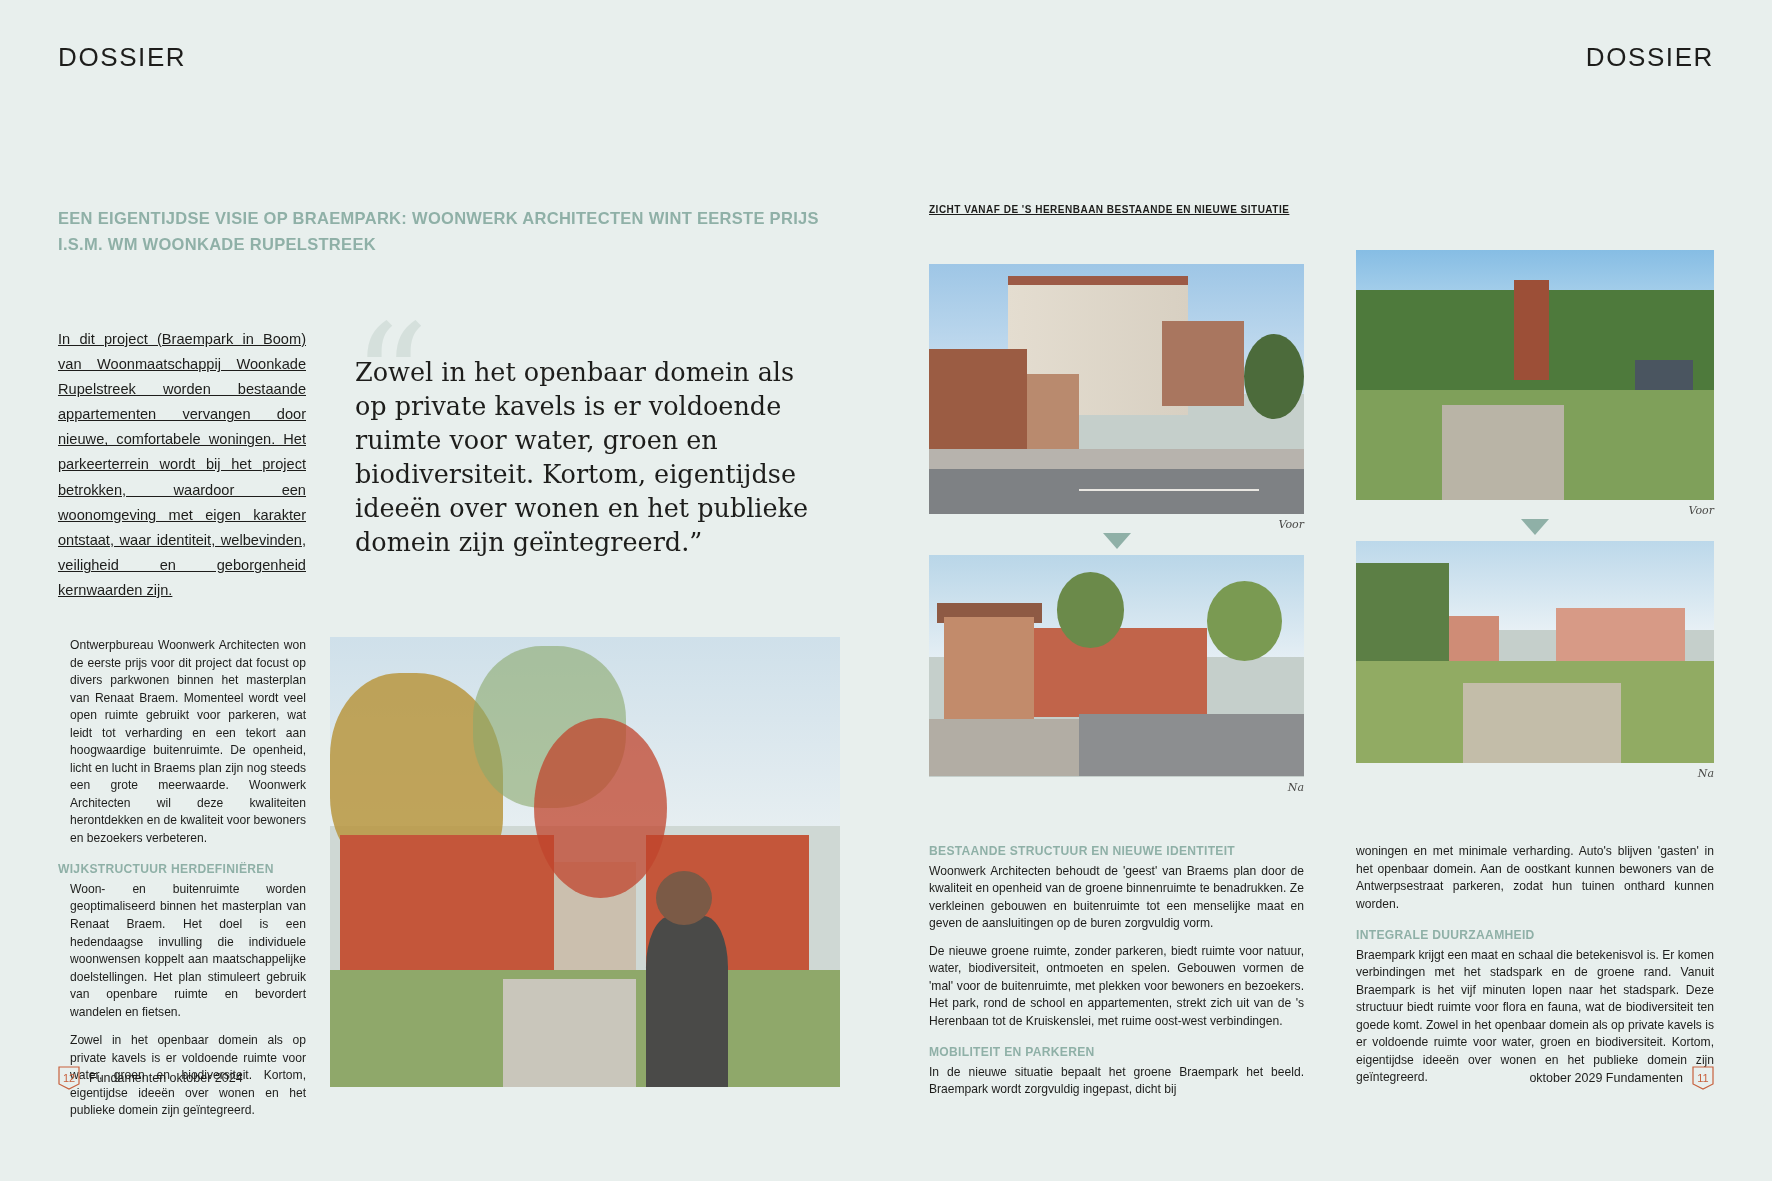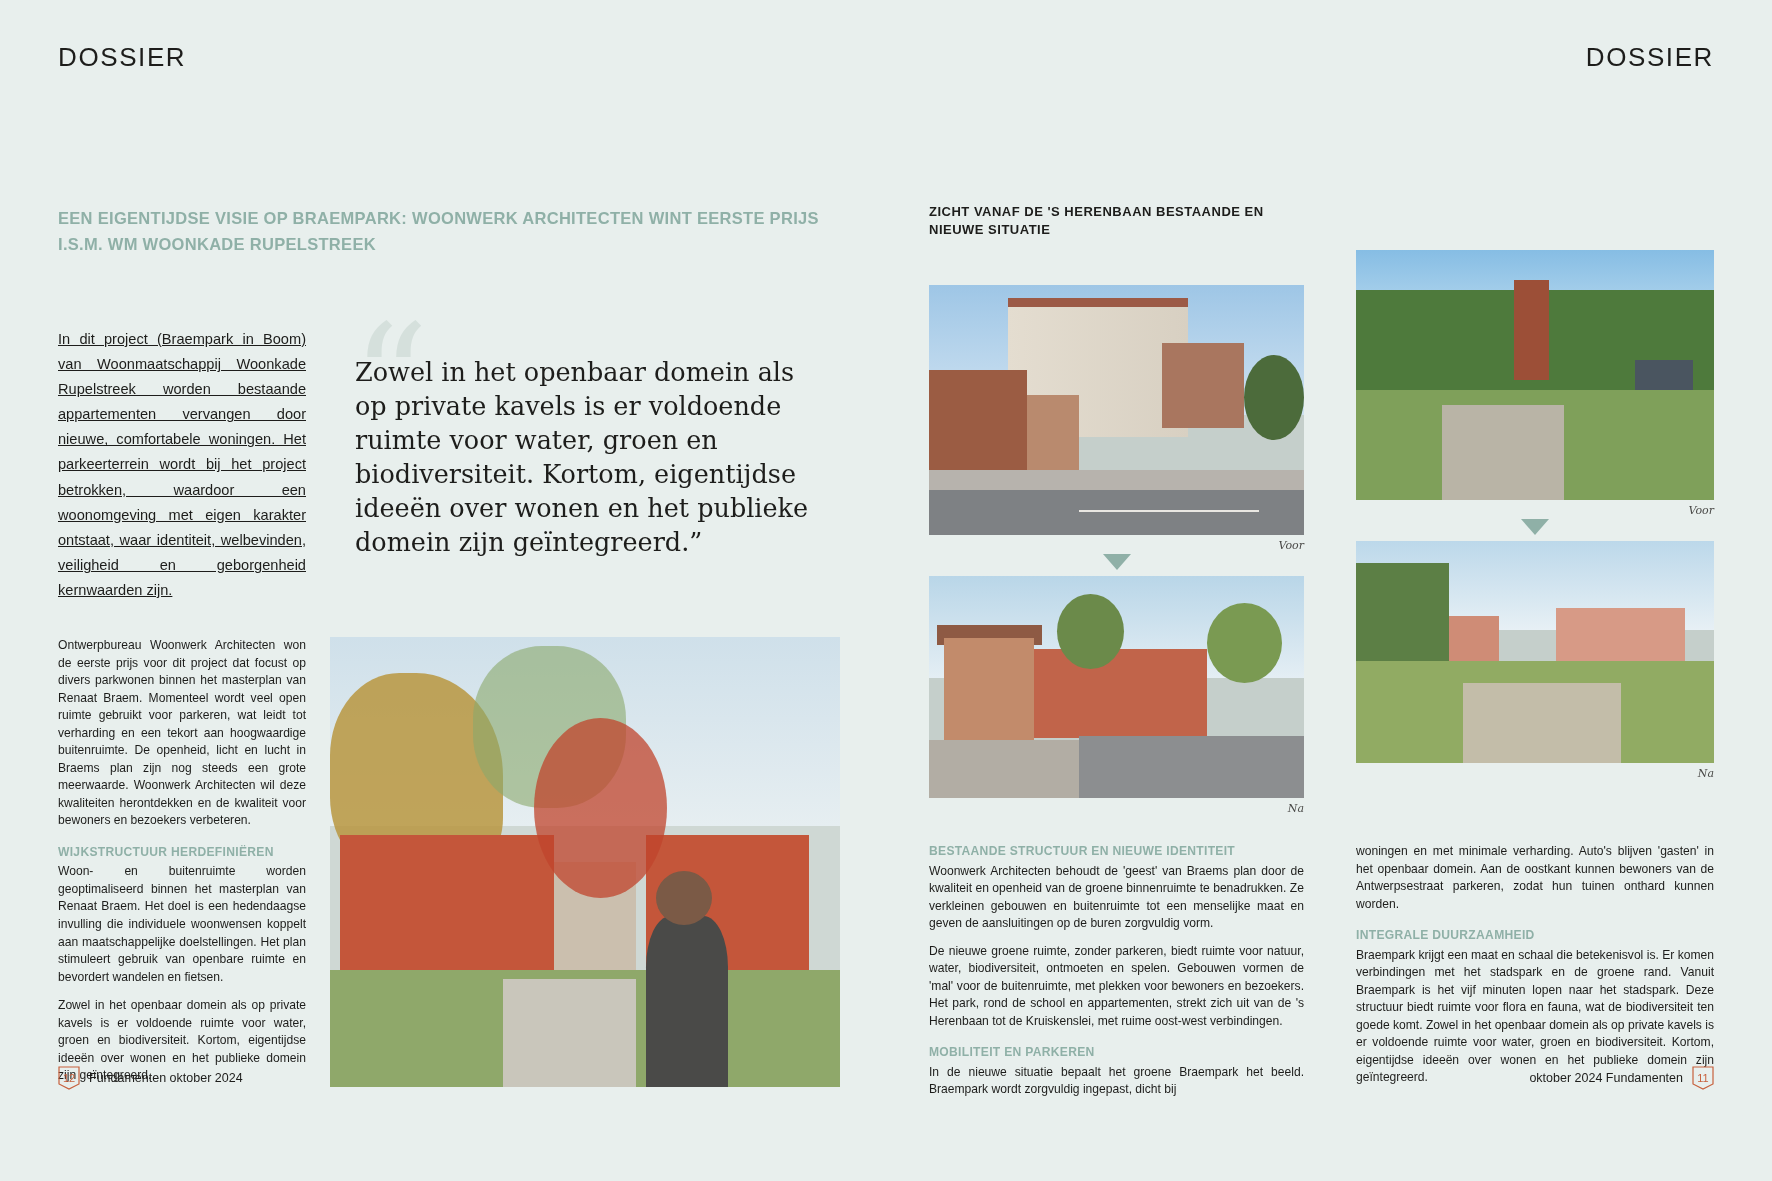--- a/index.html
+++ b/index.html
@@ -50,37 +50,37 @@
   .quote-text {
     position:relative; margin-top:38px;
     font-family:"DejaVu Serif", serif;
     font-size:25.5px; line-height:1.33; color:#1d1d1b;
   }
   .body-left {
     position:absolute; left:58px; top:637px; width:248px;
     font-size:12.1px; line-height:1.45; color:#1d1d1b;
     text-align:justify;
   }
-  .body-left p { margin:0 0 11px 0; }
+  .body-left p { margin:0 0 11px 12px; }
   .sub-head {
     color:#8fb0a7; font-weight:bold; font-size:12.1px;
     letter-spacing:0.3px; text-transform:uppercase;
     margin:14px 0 2px 0;
   }
   
   .hero-render {
     position:absolute; left:330px; top:637px;
     width:510px; height:450px;
     overflow:hidden;
     background:#cfd8d4;
   }
   
   .col-head {
-    font-size:13px; font-weight:bold; letter-spacing:0.5px;
-    line-height:1.35; color:#1d1d1b; text-transform:uppercase;
+    font-size:10px; font-weight:bold; letter-spacing:0.5px;
+    line-height:1.35; color:#1d1d1b; text-transform:uppercase;text-decoration:underline;
   }
   .col3 { position:absolute; left:929px; top:203px; width:375px; }
   .col4 { position:absolute; left:1356px; top:203px; width:358px; }
   .ph {
     width:100%; height:250px; margin-top:47px;
     background:#c5cfcb; overflow:hidden; position:relative;
   }
   .cap {
     font-family:"DejaVu Serif", serif;
     font-style:italic; font-size:11px; color:#4a4a48;
@@ -276,21 +276,21 @@
     <span class="pagebadge">
       <svg width="22" height="24" viewBox="0 0 22 24">
           <path d="M1 1 H21 V18 L11 23 L1 18 Z" fill="none" stroke="#c7603c" stroke-width="1.2"></path>
         </svg>
       <span>12</span>
     </span>
     <span>Fundamenten oktober 2024</span>
   </div>
 
   <div class="footer-right">
-    <span>oktober 2024 Fundamenten</span>
+    <span>oktober 2029 Fundamenten</span>
     <span class="pagebadge">
       <svg width="22" height="24" viewBox="0 0 22 24">
           <path d="M1 1 H21 V18 L11 23 L1 18 Z" fill="none" stroke="#c7603c" stroke-width="1.2"></path>
         </svg>
       <span>11</span>
     </span>
   </div>
 
 </div>
 

